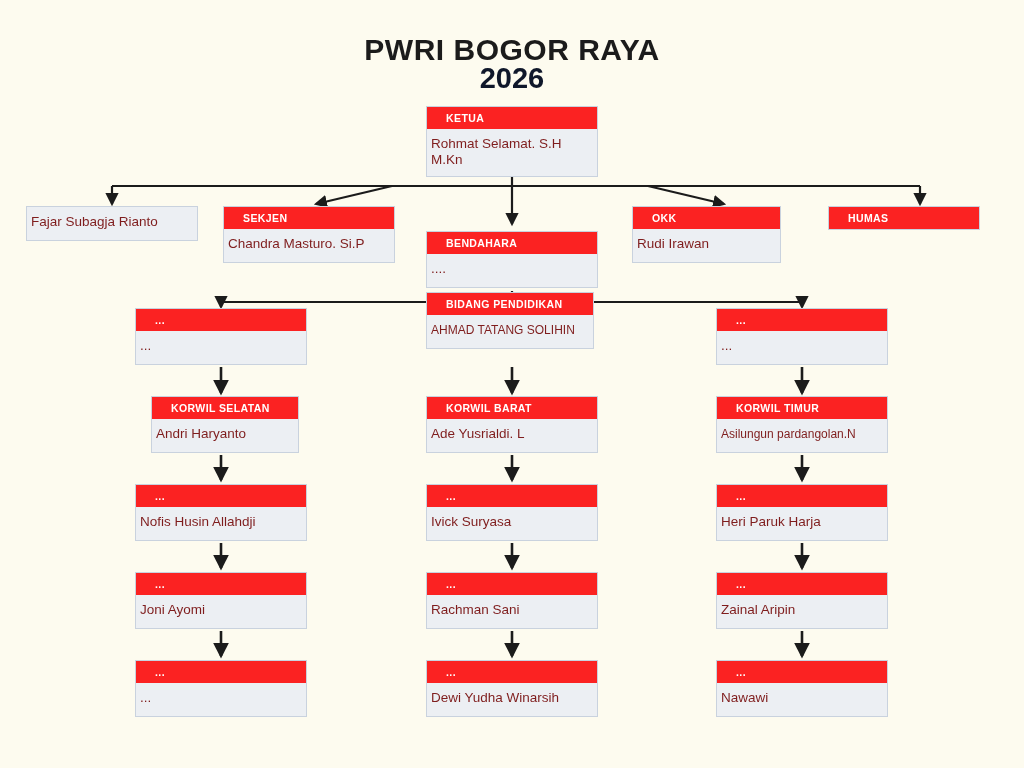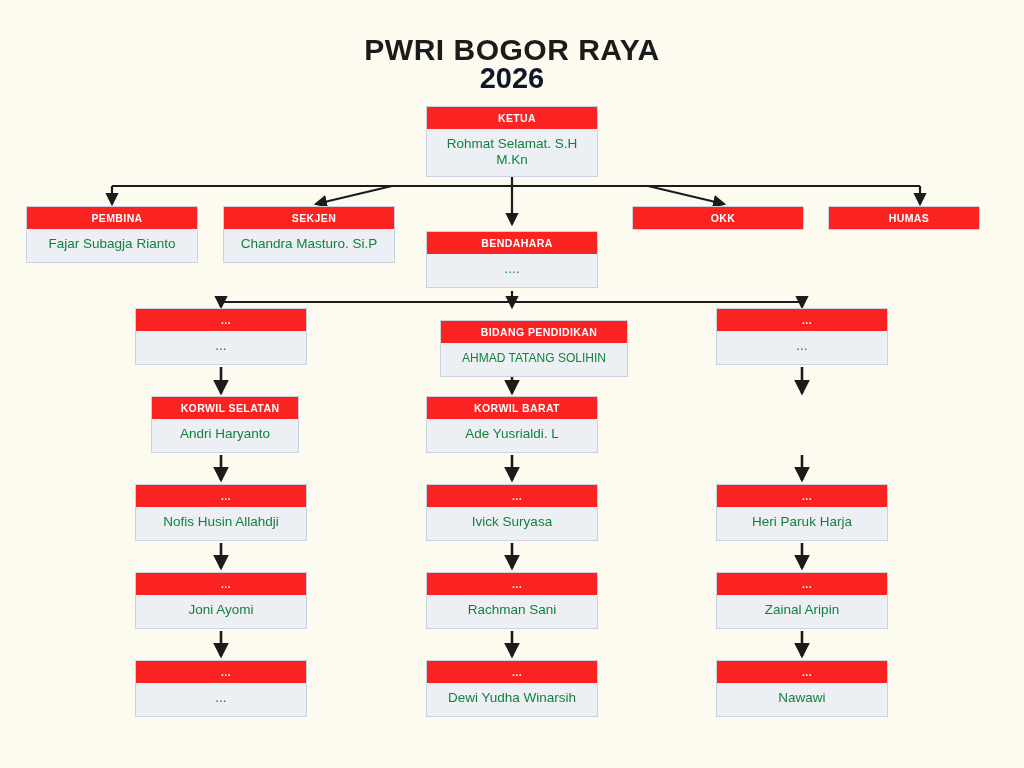--- a/index.html
+++ b/index.html
@@ -47,28 +47,26 @@
     border: 1px solid #c9d2de;
     background: #eceff3;
     box-shadow: 0 0 0 0 rgba(0,0,0,0);
   }
   .node .head {
     background: #fb2222;
     color: #ffffff;
     font-size: 10.5px;
     font-weight: bold;
     letter-spacing: 0.4px;
-    text-align: center;
-    padding: 5px 2px 5px 12px;
+    padding: 5px 2px 5px 19px;
     line-height: 12px;
   }
   .node .body {
     background: #eceff3;
-    color: #15803d;
-    text-align: center;
+    color: #7f1d1d;
     font-size: 13.5px;
     padding: 7px 4px 8px 4px;
     line-height: 16px;
     min-height: 18px;
   }
   .node.small .body {
     font-size: 12px;
   }
   svg.links {
     position: absolute;
@@ -125,67 +123,71 @@
     <path d="M802,543 L802,568" stroke="#1b1b1b" stroke-width="2.6" fill="none" marker-end="url(#arrow)"></path>
     <path d="M802,631 L802,656" stroke="#1b1b1b" stroke-width="2.6" fill="none" marker-end="url(#arrow)"></path>
   </svg>
 
   <div class="node" style="left:426px; top:106px; width:172px;">
     <div class="head">KETUA</div>
     <div class="body">Rohmat Selamat. S.H M.Kn</div>
   </div>
 
   <div class="node" style="left:26px; top:206px; width:172px;">
-    <div class="head">PEMBINA</div>
     <div class="body">Fajar Subagja Rianto</div>
   </div>
 
   <div class="node" style="left:223px; top:206px; width:172px;">
     <div class="head">SEKJEN</div>
     <div class="body">Chandra Masturo. Si.P</div>
   </div>
 
   <div class="node" style="left:426px; top:231px; width:172px;">
     <div class="head">BENDAHARA</div>
     <div class="body">....</div>
   </div>
 
-  <div class="node" style="left:632px; top:206px; width:172px;">
+  <div class="node" style="left:632px; top:206px; width:149px;">
     <div class="head">OKK</div>
+    <div class="body">Rudi Irawan</div>
   </div>
 
   <div class="node" style="left:828px; top:206px; width:152px;">
     <div class="head">HUMAS</div>
   </div>
 
   <div class="node" style="left:135px; top:308px; width:172px;">
     <div class="head">...</div>
     <div class="body">...</div>
   </div>
 
-  <div class="node small" style="left:426px; top:320px; width:188px;margin-left:14px;">
+  <div class="node small" style="left:426px; top:292px; width:168px;">
     <div class="head">BIDANG PENDIDIKAN</div>
     <div class="body">AHMAD TATANG SOLIHIN</div>
   </div>
 
   <div class="node" style="left:716px; top:308px; width:172px;">
     <div class="head">...</div>
     <div class="body">...</div>
   </div>
 
   <div class="node" style="left:151px; top:396px; width:148px;">
     <div class="head">KORWIL SELATAN</div>
     <div class="body">Andri Haryanto</div>
   </div>
 
   <div class="node" style="left:426px; top:396px; width:172px;">
     <div class="head">KORWIL BARAT</div>
     <div class="body">Ade Yusrialdi. L</div>
   </div>
 
+  <div class="node small" style="left:716px; top:396px; width:172px;">
+    <div class="head">KORWIL TIMUR</div>
+    <div class="body">Asilungun pardangolan.N</div>
+  </div>
 
   <div class="node" style="left:135px; top:484px; width:172px;">
     <div class="head">...</div>
     <div class="body">Nofis Husin Allahdji</div>
   </div>
   <div class="node" style="left:426px; top:484px; width:172px;">
     <div class="head">...</div>
     <div class="body">Ivick Suryasa</div>
   </div>
   <div class="node" style="left:716px; top:484px; width:172px;">

